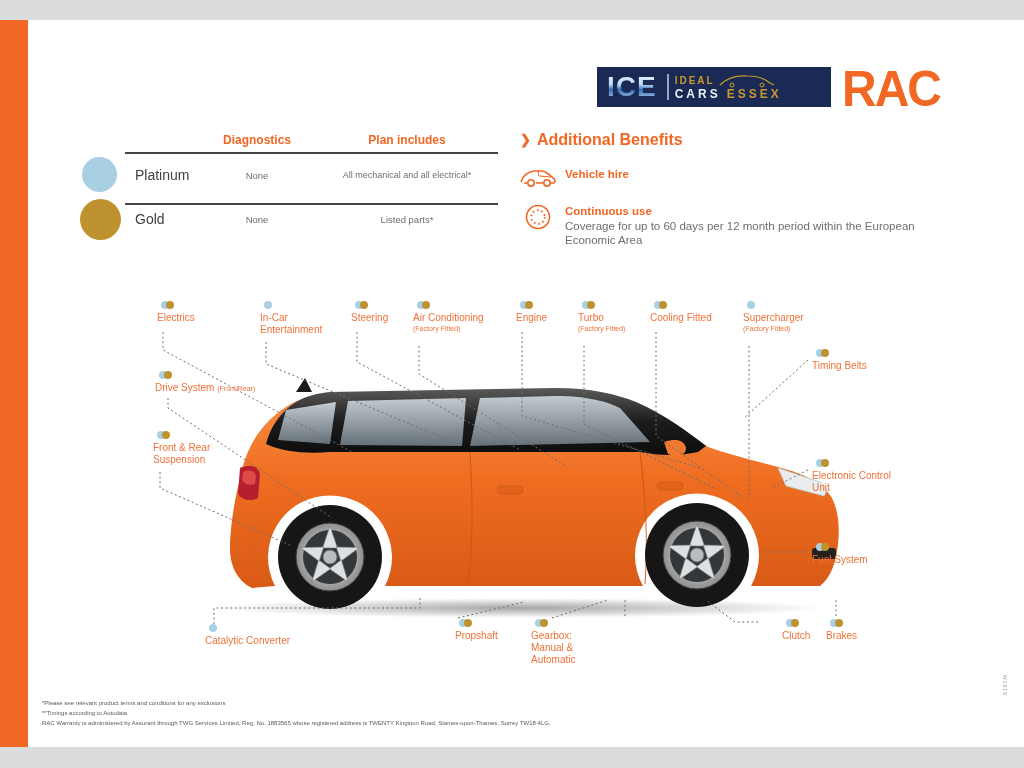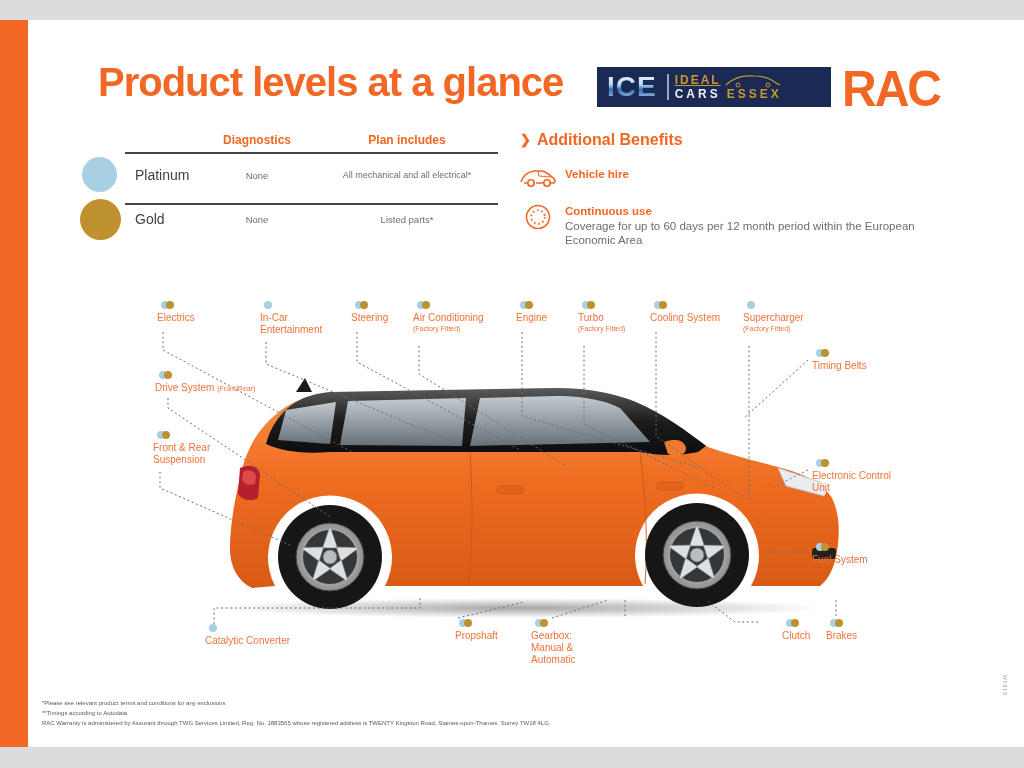--- a/index.html
+++ b/index.html
@@ -11,21 +11,21 @@
   .title{position:absolute;left:98px;top:40px;font-size:40px;font-weight:bold;letter-spacing:-1px;
          color:var(--orange,#f26724);margin:0;}
   .ice-logo{position:absolute;left:597px;top:47px;width:234px;height:40px;background:var(--navy,#1b2a55);
             display:flex;align-items:center;padding:0 6px;box-sizing:border-box;}
   .ice-abbr{font-size:28px;font-weight:900;letter-spacing:1px;
             background:linear-gradient(180deg,#f4f9ff 0%,#bcd9f5 42%,#2f6db5 58%,#dceafc 100%);
             -webkit-background-clip:text;background-clip:text;color:transparent;padding:0 4px;}
   .ice-div{width:2px;height:26px;background:#93a7c6;margin:0 6px;}
   .ice-right{display:flex;flex-direction:column;justify-content:center;line-height:1.1;}
   .ice-row1{display:flex;align-items:center;gap:3px;}
-  .ice-ideal{color:var(--ice-gold,#c9982d);font-size:12px;font-weight:bold;letter-spacing:2px;text-decoration:underline;}
+  .ice-ideal{color:var(--ice-gold,#c9982d);font-size:10px;font-weight:bold;letter-spacing:2px;}
   .ice-row2{display:flex;gap:6px;justify-content:center;}
   .ice-cars{color:#e9eef6;font-size:12px;font-weight:bold;letter-spacing:3px;}
   .ice-essex{color:var(--ice-gold,#c9982d);font-size:12px;font-weight:bold;letter-spacing:3px;}
   .rac-logo{position:absolute;left:842px;top:41px;font-size:48px;font-weight:900;letter-spacing:-2px;
             color:var(--orange,#f26724);transform:scaleY(1.05);}
   
   .thead{position:absolute;font-size:12px;font-weight:bold;color:var(--orange,#f26724);text-align:center;}
   .tline{position:absolute;left:125px;width:373px;height:2px;background:#454547;}
   .tier-circle{position:absolute;border-radius:50%;}
   .tier-name{position:absolute;font-size:14px;color:var(--text-dark,#414042);font-weight:500;}
@@ -51,21 +51,20 @@
   .footer{position:absolute;left:42px;top:678px;font-size:6px;color:#58595b;line-height:1.7;}
   .doc-code{position:absolute;left:1002px;top:655px;writing-mode:vertical-rl;font-size:5px;color:#9b9b9b;letter-spacing:1px;}
 </style>
 </head>
 <body>
 
 <div class="stage">
   <div class="page">
     <div class="orange-band"></div>
 
-    <h1 class="title">Product levels at a glance</h1>
 
     <div class="ice-logo">
       <span class="ice-abbr">ICE</span>
       <span class="ice-div"></span>
       <div class="ice-right">
         <div class="ice-row1">
           <span class="ice-ideal">IDEAL</span>
           <svg width="58" height="15" viewBox="0 0 58 15">
             <path d="M2,12 C9,5 19,2 30,3 C39,3 47,6 52,10 L56,12" fill="none" stroke="#c9982d" stroke-width="1.2"></path>
             <circle cx="14" cy="12" r="2" fill="none" stroke="#c9982d" stroke-width="1"></circle>
@@ -233,21 +232,21 @@
           <i class="dot dot-blue"></i>
           <i class="dot dot-gold"></i>
         </span><span class="pname">Engine</span></div>
     <div class="part" style="left:578px;top:281px;"><span class="dots">
           <i class="dot dot-blue"></i>
           <i class="dot dot-gold"></i>
         </span><span class="pname">Turbo</span><span class="psub">(Factory Fitted)</span></div>
     <div class="part" style="left:650px;top:281px;"><span class="dots">
           <i class="dot dot-blue"></i>
           <i class="dot dot-gold"></i>
-        </span><span class="pname">Cooling System</span></div>
+        </span><span class="pname">Cooling Fitted</span></div>
     <div class="part" style="left:743px;top:281px;"><span class="dots">
           <i class="dot dot-blue"></i>
         </span><span class="pname">Supercharger</span><span class="psub">(Factory Fitted)</span></div>
     <div class="part" style="left:812px;top:329px;"><span class="dots">
           <i class="dot dot-blue"></i>
           <i class="dot dot-gold"></i>
         </span><span class="pname">Timing Belts</span></div>
     <div class="part part-inline" style="left:155px;top:351px;"><span class="dots">
           <i class="dot dot-blue"></i>
           <i class="dot dot-gold"></i>

